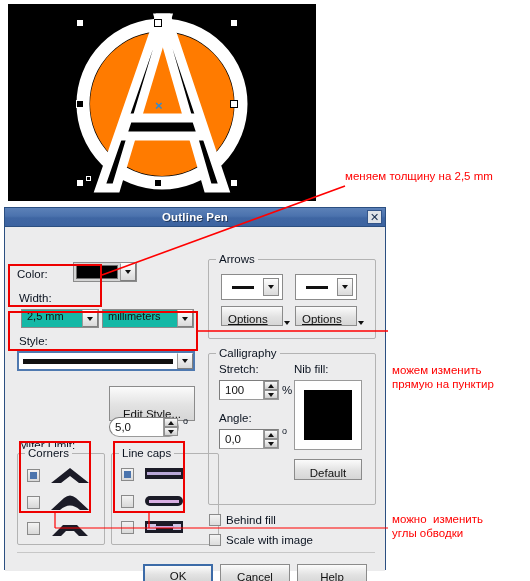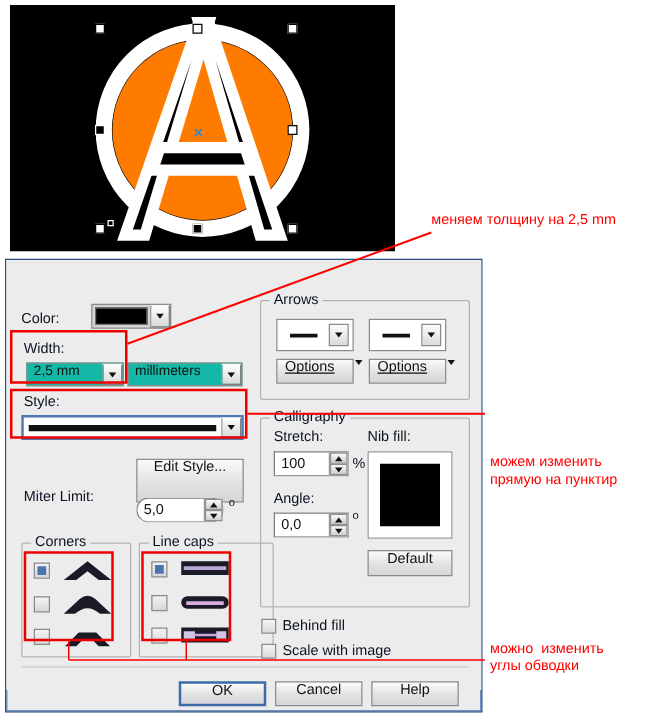--- a/index.html
+++ b/index.html
@@ -83,21 +83,21 @@
     cursor: pointer;
   }
   .tri-d { width: 0; height: 0; border-left: 3.5px solid transparent; border-right: 3.5px solid transparent; border-top: 4px solid #111; }
   .tri-u { width: 0; height: 0; border-left: 3.5px solid transparent; border-right: 3.5px solid transparent; border-bottom: 4px solid #111; }
 
   .btn {
     position: absolute;
     background: linear-gradient(to bottom,#fbfbfb,#e2e2e2 55%,#d6d6d6);
     border: 1px solid #8b8b8b;
     font-size: 11.5px; color: #111;
-    display: flex; align-items: flex-start; justify-content: center;
+    display: flex; align-items: flex-end; justify-content: center;
     cursor: pointer;
     gap: 16px;
   }
   .btn.default { border: 2px solid #3c6ba8; }
 
   .group {
     position: absolute;
     border: 1px solid #b3b3b3;
     border-radius: 2px;
   }
@@ -190,20 +190,24 @@
     <div class="handle" style="left:222px; top:96px;"></div>
     <div class="handle" style="left:68px;  top:175px;"></div>
     <div class="handle dark" style="left:146px; top:175px;"></div>
     <div class="handle" style="left:222px; top:175px;"></div>
     <div class="tiny-sq" style="left:78px; top:172px;"></div>
     <div class="center-x" style="left:147px; top:95px;">×</div>
   </div>
 
   <div id="dialog">
 
+    <div id="titlebar">
+      <span id="title-text">Outline Pen</span>
+      <div id="close-btn">✕</div>
+    </div>
 
     <div id="dlg-body">
 
       <span class="lbl" style="left:12px; top:41px;">Color:</span>
       <div class="swatch-box" style="left:68px; top:35px; width:64px; height:20px;">
         <div class="swatch"></div>
         <div class="arrowbtn">
             <div class="tri-d"></div>
           </div>
       </div>
@@ -225,21 +229,21 @@
       <span class="lbl" style="left:14px; top:108px;">Style:</span>
       <div style="position:absolute; left:12px; top:124px; width:178px; height:20px; background:#fff; border:2px solid #4f79b0; display:flex; align-items:center;">
         <div style="flex:1; margin:0 4px; height:5px; background:#111;"></div>
         <div class="arrowbtn" style="height:16px;">
             <div class="tri-d"></div>
           </div>
       </div>
 
       <div class="btn" style="left:104px; top:159px; width:86px; height:35px;">Edit Style...</div>
 
-      <span class="lbl" style="left:14px; top:184px;text-align:right;">Miter Limit:</span>
+      <span class="lbl" style="left:14px; top:212px;text-align:right;">Miter Limit:</span>
       <div class="field" style="left:104px; top:190px; width:70px; height:20px; padding:0;border-radius:10px;">
         <span style="flex:1; padding-left:5px;">5,0</span>
         <div class="spinbtns">
           <div class="spinhalf">
               <div class="tri-u"></div>
             </div>
           <div class="spinhalf">
               <div class="tri-d"></div>
             </div>
         </div>

